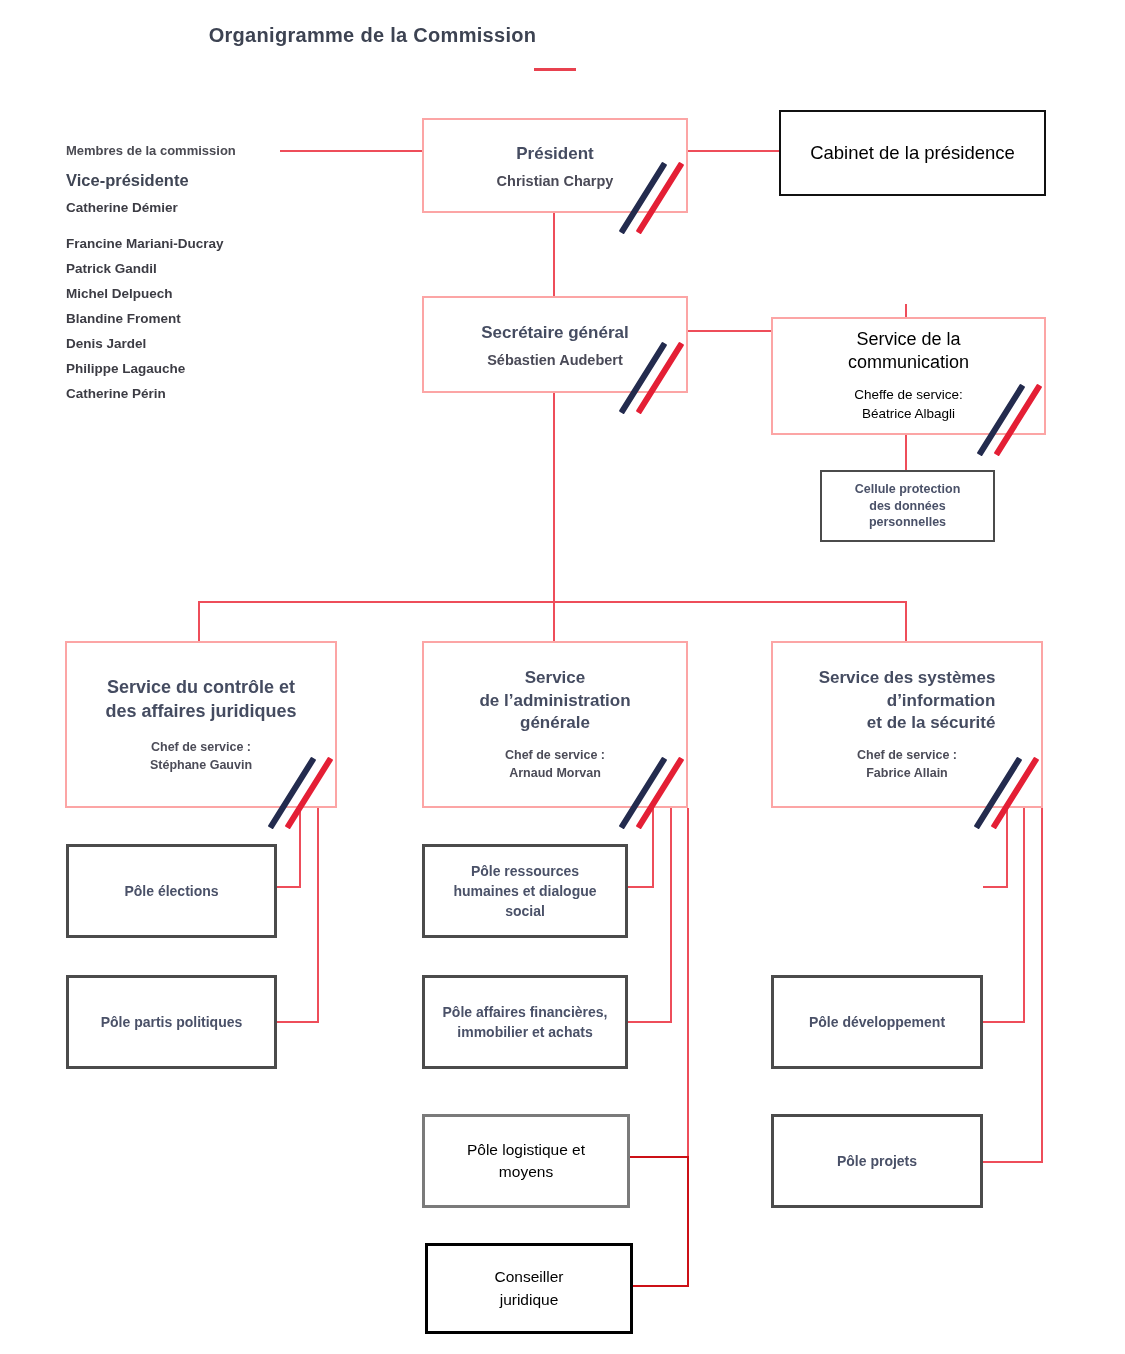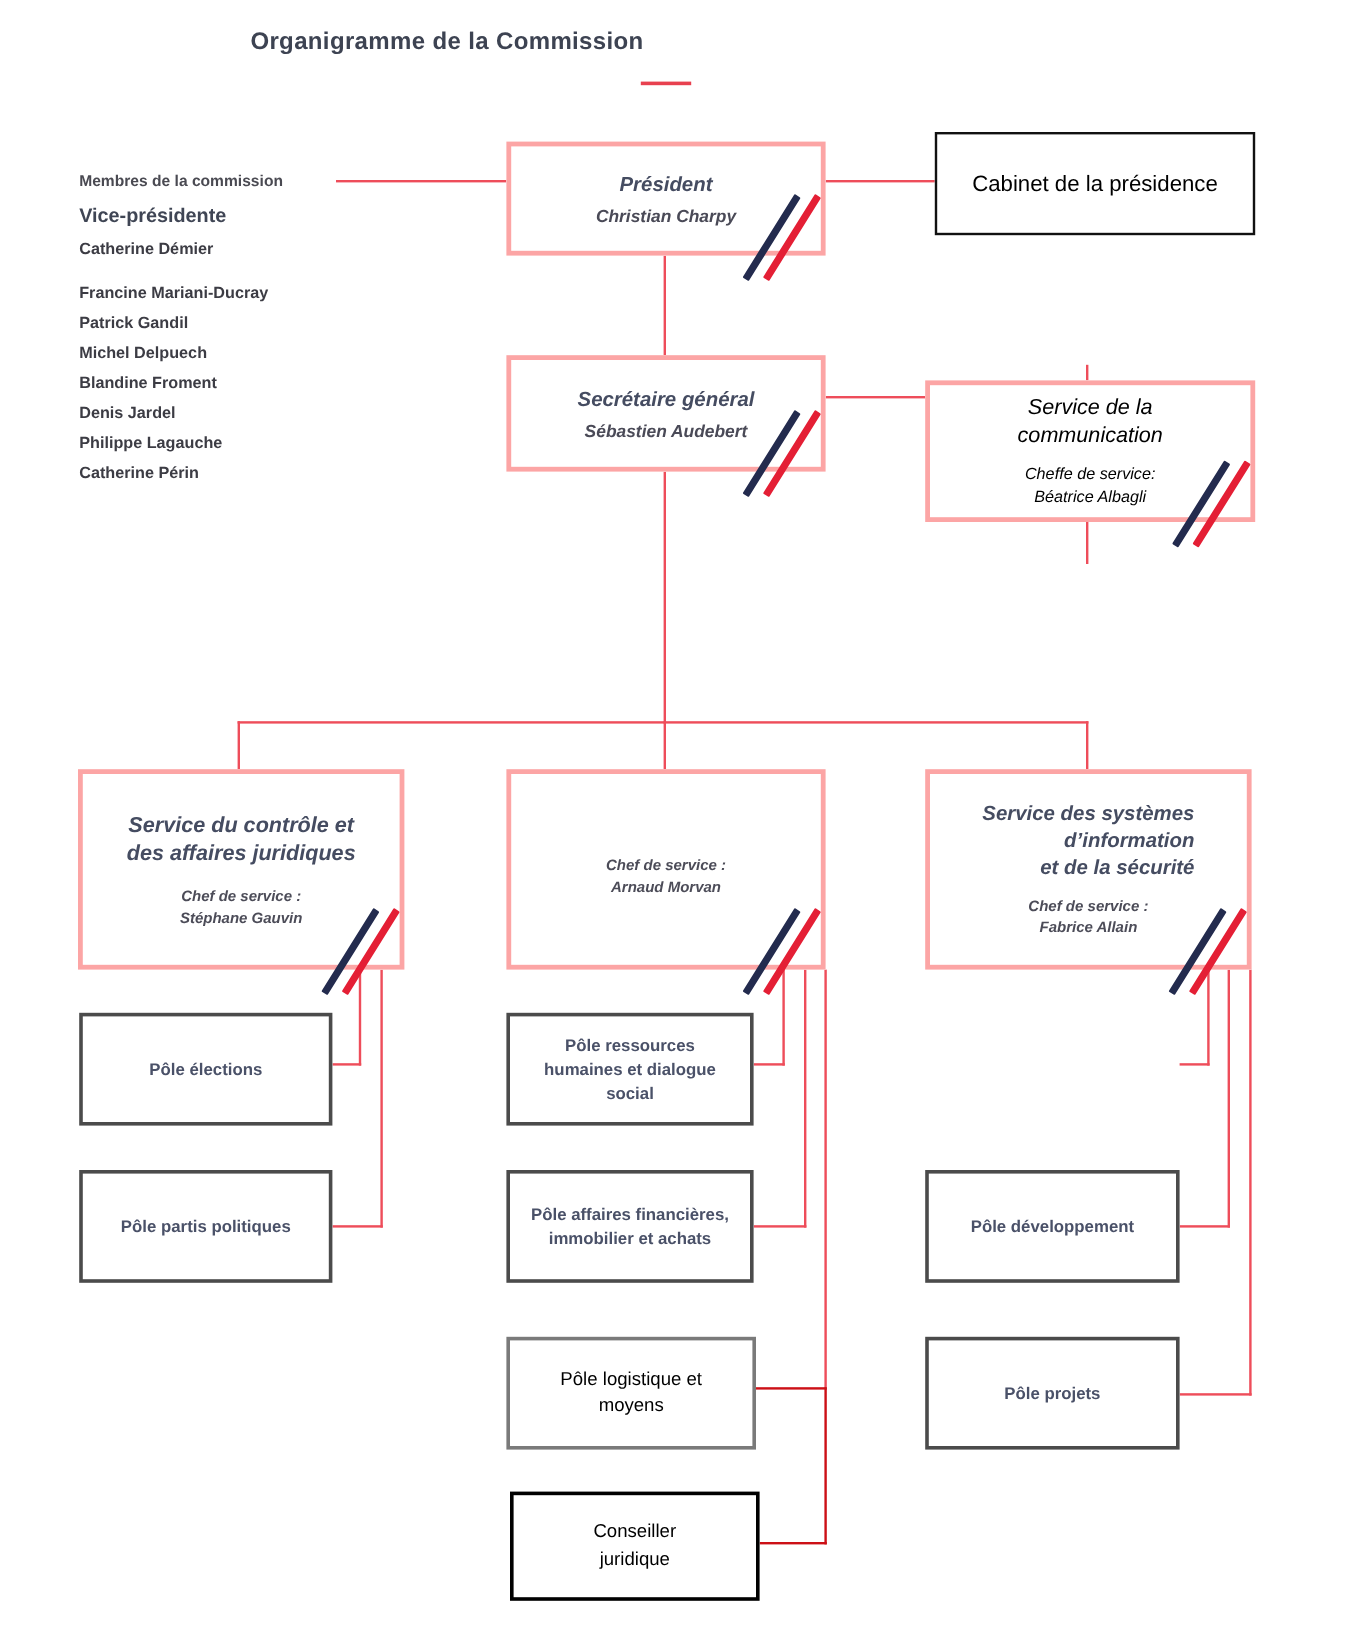--- a/index.html
+++ b/index.html
@@ -9,21 +9,21 @@
   }
   
   .line { position:absolute; background:#ee4d5a; z-index:1; }
   .line.dark { background:#cc1016; }
   
   .box {
     position:absolute; background:#ffffff; box-sizing:border-box; z-index:2;
     display:flex; flex-direction:column; align-items:center; justify-content:center;
     text-align:center;
   }
-  .navy-border  { border:4px solid #fca5a5;font-style:italic; }
+  .navy-border  { border:2px solid #fca5a5; }
   .black-border { border:2px solid #111111; }
   .pole-border  { border:3px solid #4b4b4b; }
   .gray-border  { border:3px solid #7a7a7a; }
   .thickblack-border { border:3px solid #000000; }
 
   .pre { white-space:pre-line; }
 
   .box-title   { font-size:17px; font-weight:700; color:#454c61; line-height:1.45; }
   .box-name    { font-size:14.5px; font-weight:600; color:#4a4a57; margin-top:7px; }
   .svc-title   { font-size:18px; font-weight:700; color:#454c61; line-height:1.35; }
@@ -118,29 +118,37 @@
     <div class="box-name">Sébastien Audebert</div>
   </div>
 
   <div class="box navy-border" style="left:771px; top:317px; width:275px; height:118px;">
     <div class="plain-black pre" style="font-size:18px; line-height:1.3;">Service de la
 communication</div>
     <div class="plain-black" style="font-size:13.5px; margin-top:10px;">Cheffe de service:</div>
     <div class="plain-black" style="font-size:13.5px;">Béatrice Albagli</div>
   </div>
 
+  <div class="box pole-border" style="left:820px; top:470px; width:175px; height:72px; border-width:2.5px;">
+    <div class="pole-label pre" style="font-size:12.5px; line-height:1.35;">Cellule protection
+des données
+personnelles</div>
+  </div>
 
   <div class="box navy-border" style="left:65px; top:641px; width:272px; height:167px;">
     <div class="svc-title pre">Service du contrôle et
 des affaires juridiques</div>
     <div class="chief-label">Chef de service :</div>
     <div class="chief-name">Stéphane Gauvin</div>
   </div>
 
   <div class="box navy-border" style="left:422px; top:641px; width:266px; height:167px;">
+    <div class="svc-title pre" style="font-size:17px;">Service
+de l’administration
+générale</div>
     <div class="chief-label" style="margin-top:12px;">Chef de service :</div>
     <div class="chief-name">Arnaud Morvan</div>
   </div>
 
   <div class="box navy-border" style="left:771px; top:641px; width:272px; height:167px;">
     <div class="svc-title pre" style="font-size:17px;text-align:right;">Service des systèmes
 d’information
 et de la sécurité</div>
     <div class="chief-label" style="margin-top:12px;">Chef de service :</div>
     <div class="chief-name">Fabrice Allain</div>

